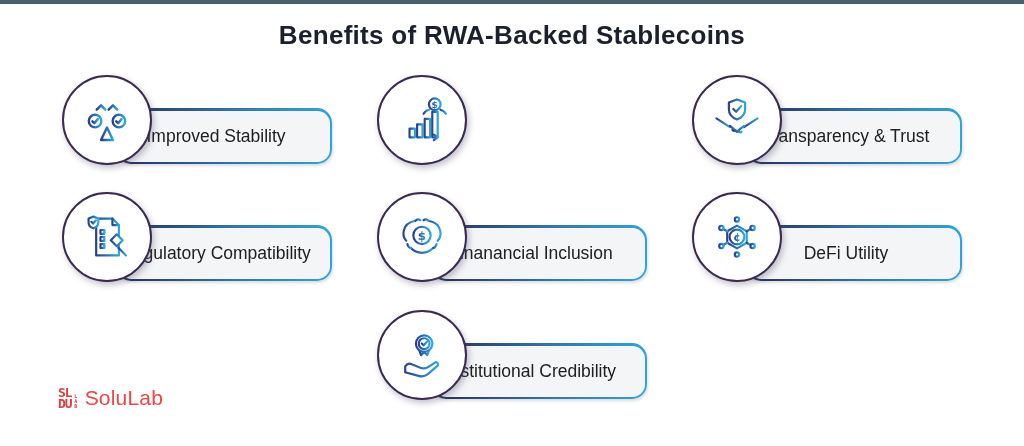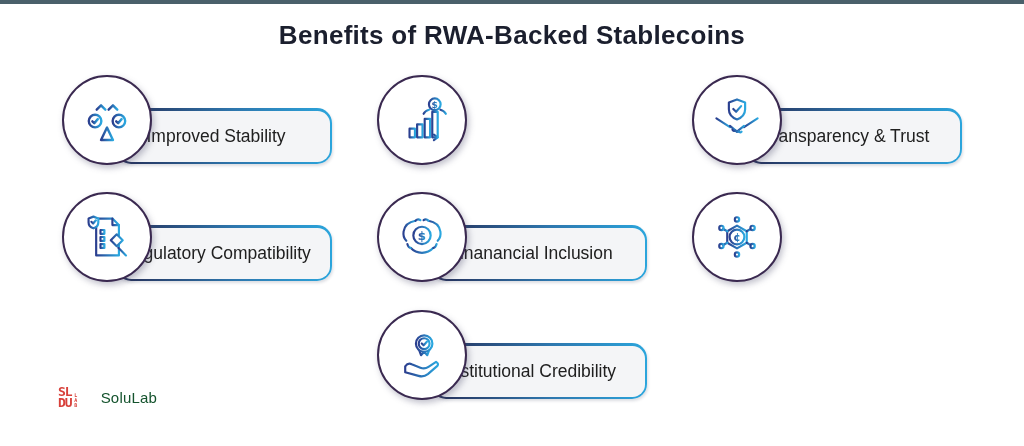--- a/index.html
+++ b/index.html
@@ -22,31 +22,31 @@
     width:100%;height:100%;box-sizing:border-box;background:#f4f5f7;border-radius:12.5px;
     display:flex;align-items:center;justify-content:center;padding-right:16px;
   }
   .label{font-size:17.5px;color:#202020;white-space:nowrap;}
   .circle{
     position:absolute;left:0;top:0;width:90px;height:90px;border-radius:50%;
     background:#ffffff;border:2px solid #3a2950;box-sizing:border-box;
     box-shadow:2px 3px 6px rgba(74,74,106,.35);
     display:flex;align-items:center;justify-content:center;z-index:2;
   }
-  .logo{position:absolute;left:58px;top:386px;display:flex;align-items:center;gap:23px;}
+  .logo{position:absolute;left:58px;top:386px;display:flex;align-items:center;gap:7px;}
   .logo-mark{display:flex;align-items:flex-start;gap:1px;}
   .mark-main{
     display:flex;flex-direction:column;font-family:"DejaVu Sans Mono", monospace;
     font-weight:bold;font-size:13px;line-height:11px;letter-spacing:-1px;color:#d8403a;
   }
   .mark-side{
     writing-mode:vertical-lr;text-orientation:upright;font-family:"DejaVu Sans Mono", monospace;
     font-size:5px;line-height:5px;letter-spacing:-1px;color:#d8403a;font-weight:bold;margin-top:6px;
   }
-  .logo-text{font-size:15px;font-weight:500;color:#14532d;letter-spacing:.2px;}
+  .logo-text{font-size:21px;font-weight:500;color:#ef4444;letter-spacing:.2px;}
 </style>
 </head>
 <body>
 
 <div class="stage">
   <div class="topbar"></div>
   <h1 class="title">Benefits of RWA-Backed Stablecoins</h1>
 
   <div class="card" style="left:62px;top:75px">
     <div class="pill">
@@ -187,20 +187,25 @@
           <path d="M10.5 30.5 q.8 3.2 3 3.6"></path>
           <path d="M37.5 30.5 q-.8 3.2 -3 3.6"></path>
           <circle cx="24" cy="22.5" r="8" fill="#ffffff"></circle>
           <text x="24" y="26.5" font-size="11" text-anchor="middle" fill="url(#g5)" stroke="none" font-family="DejaVu Sans, sans-serif" font-weight="bold">$</text>
         </g>
       </svg>
     </div>
   </div>
 
   <div class="card" style="left:692px;top:192px">
+    <div class="pill">
+      <div class="pill-inner">
+        <span class="label">DeFi Utility</span>
+      </div>
+    </div>
     <div class="circle">
       <svg width="52" height="52" viewBox="0 0 48 48">
         <defs>
             <linearGradient id="g6" x1="0" y1="0" x2="1" y2="0">
               <stop offset="0" stop-color="#2b3f8f"></stop>
               <stop offset="1" stop-color="#2aa8e0"></stop>
             </linearGradient>
           </defs>
         <g fill="none" stroke="url(#g6)" stroke-width="2" stroke-linecap="round" stroke-linejoin="round">
           <path d="M24 13.5 L33 18.7 V29.3 L24 34.5 L15 29.3 V18.7 Z"></path>

